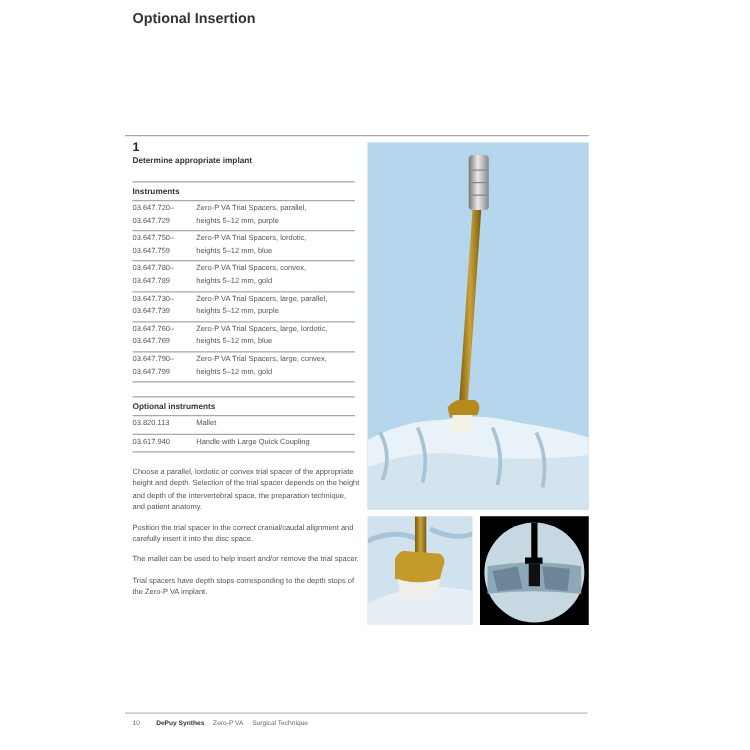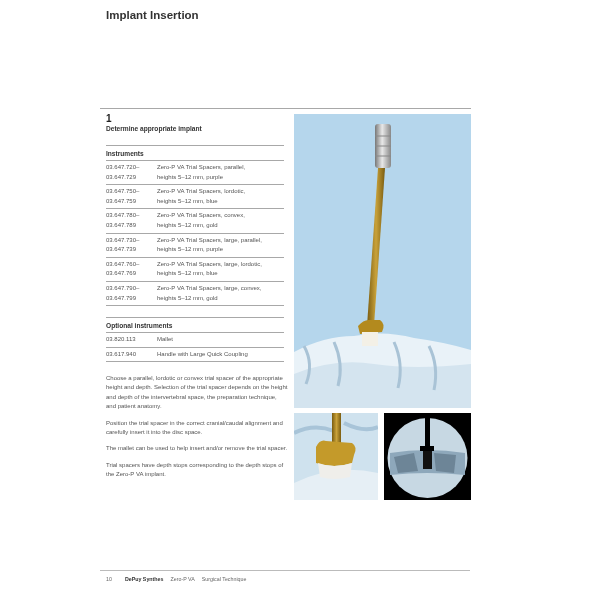--- a/index.html
+++ b/index.html
@@ -18,21 +18,21 @@
   .footrule{left:100px;top:570px;width:370px;height:1px;background:#bbb;}
   .footer{left:106px;top:576px;font-size:5.3px;color:#666;display:flex;gap:7px;}
   .footer .brand{font-weight:bold;color:#333;margin-left:6px;}
   .img-main{left:294px;top:114px;width:177px;height:294px;background:#b5d6ec;overflow:hidden;}
   .img-bl{left:294px;top:413px;width:84px;height:87px;background:#cfe2ee;overflow:hidden;}
   .img-br{left:384px;top:413px;width:87px;height:87px;background:#000;overflow:hidden;}
 </style>
 </head>
 <body>
 
-<div class="abs title">Implant Insertion</div>
+<div class="abs title">Optional Insertion</div>
 <div class="abs toprule"></div>
 
 <div class="abs step-num">1</div>
 <div class="abs step-title">Determine appropriate implant</div>
 
 <div class="abs col" style="top:145px;">
   <div class="tbl-head">Instruments</div>
   <div class="row">
     <div class="code">
         <div>03.647.720–</div>

